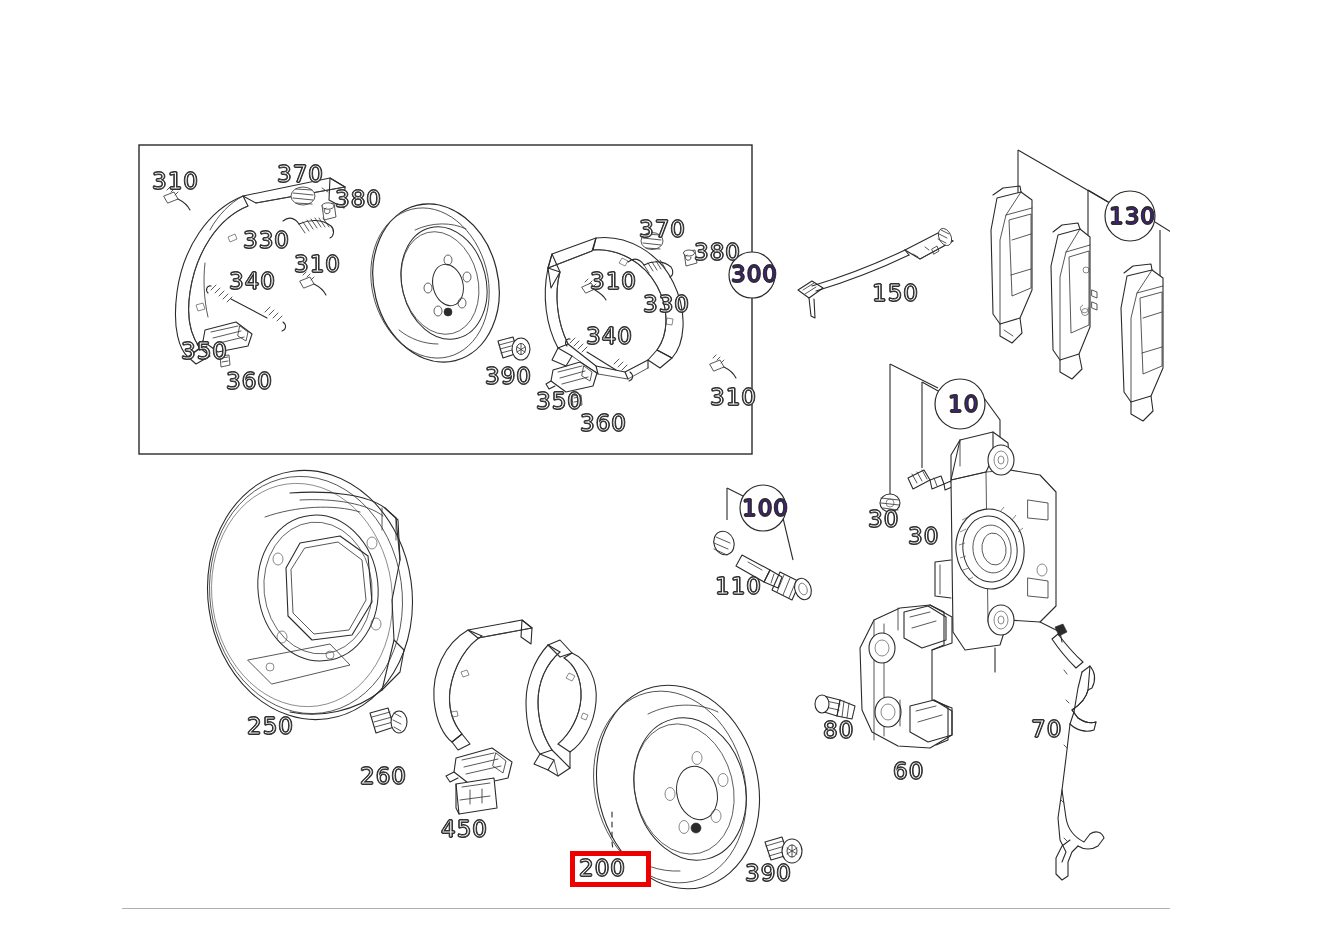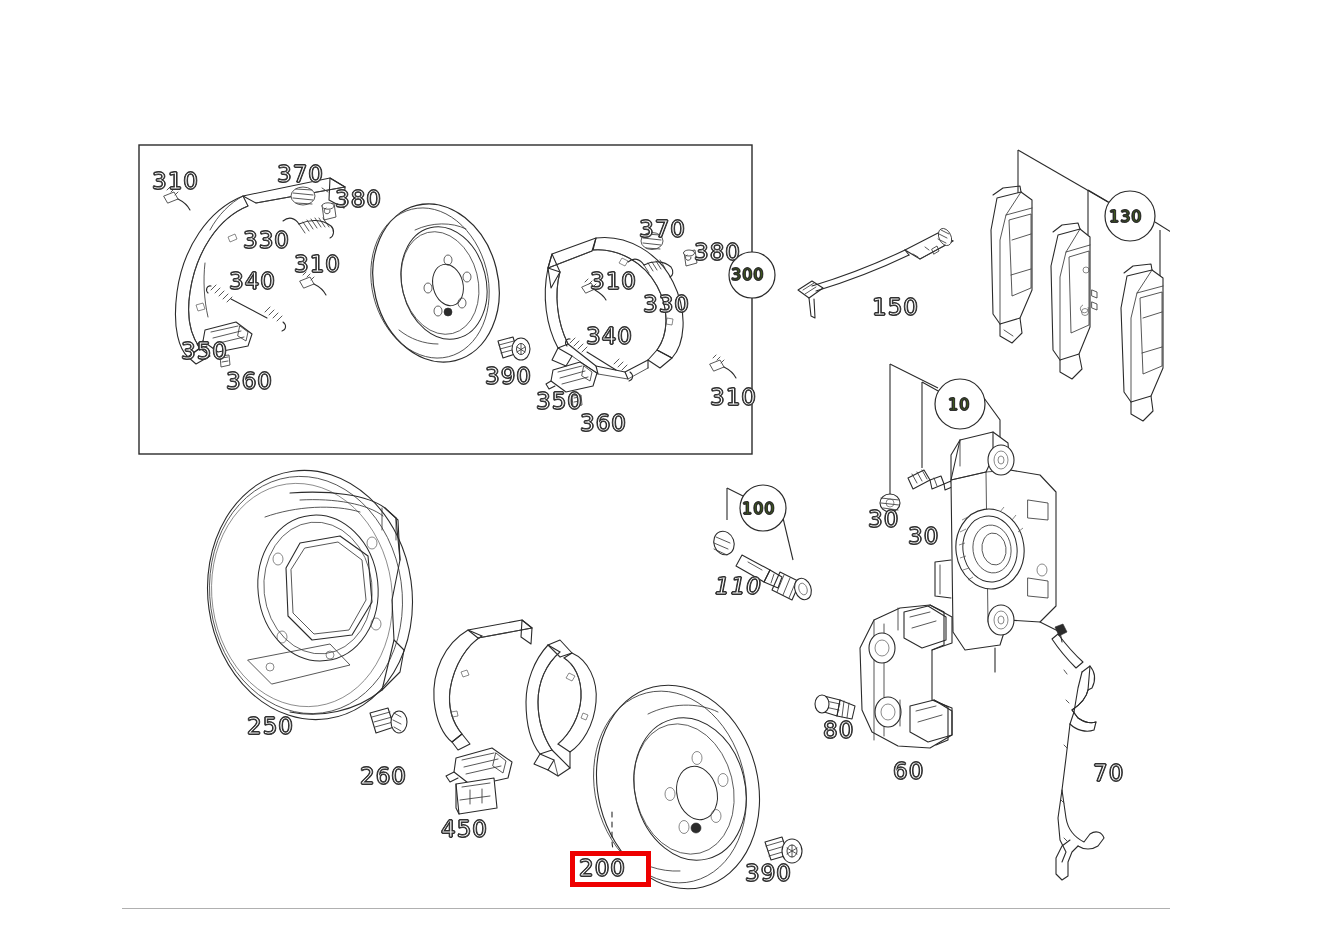--- a/index.html
+++ b/index.html
@@ -41,24 +41,24 @@
   }
   .lbl-hi {
     background: #ffffff;
     border: 5px solid #ee0000;
     padding: 1px 20px 2px 4px;
     box-sizing: border-box;
   }
   .callout-num {
     position: absolute;
     font-family: "DejaVu Sans", sans-serif;
-    font-size: 16px;
+    font-size: 23px;
     line-height: 23px;
     letter-spacing: 1px;
-    color: #4d7c0f;
+    color: #4c1d95;
     -webkit-text-stroke: 1px #2b2b2b;
     text-shadow:
       -1px 0 #3a3a3a, 1px 0 #3a3a3a,
       0 -1px #3a3a3a, 0 1px #3a3a3a;
     white-space: nowrap;
     user-select: none;
   }
 </style>
 </head>
 <body>
@@ -547,30 +547,30 @@
   <div class="lbl" style="left:226px; top:370px;">360</div>
   <div class="lbl" style="left:485px; top:365px;">390</div>
   <div class="lbl" style="left:639px; top:218px;">370</div>
   <div class="lbl" style="left:694px; top:241px;">380</div>
   <div class="lbl" style="left:590px; top:270px;">310</div>
   <div class="lbl" style="left:643px; top:293px;">330</div>
   <div class="lbl" style="left:586px; top:325px;">340</div>
   <div class="lbl" style="left:536px; top:390px;">350</div>
   <div class="lbl" style="left:580px; top:412px;">360</div>
   <div class="lbl" style="left:710px; top:386px;">310</div>
-  <div class="lbl" style="left:872px; top:296px;text-align:center;">150</div>
+  <div class="lbl" style="left:872px; top:282px;text-align:center;">150</div>
   <div class="lbl" style="left:868px; top:508px;">30</div>
   <div class="lbl" style="left:908px; top:525px;">30</div>
-  <div class="lbl" style="left:715px; top:575px;font-style:italic;">110</div>
+  <div class="lbl" style="left:715px; top:575px;">110</div>
   <div class="lbl" style="left:247px; top:715px;">250</div>
   <div class="lbl" style="left:360px; top:733px;margin-top:32px;">260</div>
   <div class="lbl" style="left:441px; top:818px;">450</div>
   <div class="lbl" style="left:823px; top:719px;">80</div>
   <div class="lbl" style="left:893px; top:760px;">60</div>
-  <div class="lbl" style="left:1093px; top:718px;margin-top:44px;">70</div>
+  <div class="lbl" style="left:1031px; top:718px;">70</div>
   <div class="lbl" style="left:745px; top:862px;">390</div>
 </div>
 
 <div class="lbl lbl-hi" style="left:570px; top:851px;">200</div>
 
 <div>
   <div class="callout-num" style="left:731px; top:263px;">300</div>
   <div class="callout-num" style="left:1109px; top:205px;">130</div>
   <div class="callout-num" style="left:948px; top:393px;">10</div>
   <div class="callout-num" style="left:742px; top:497px;">100</div>

